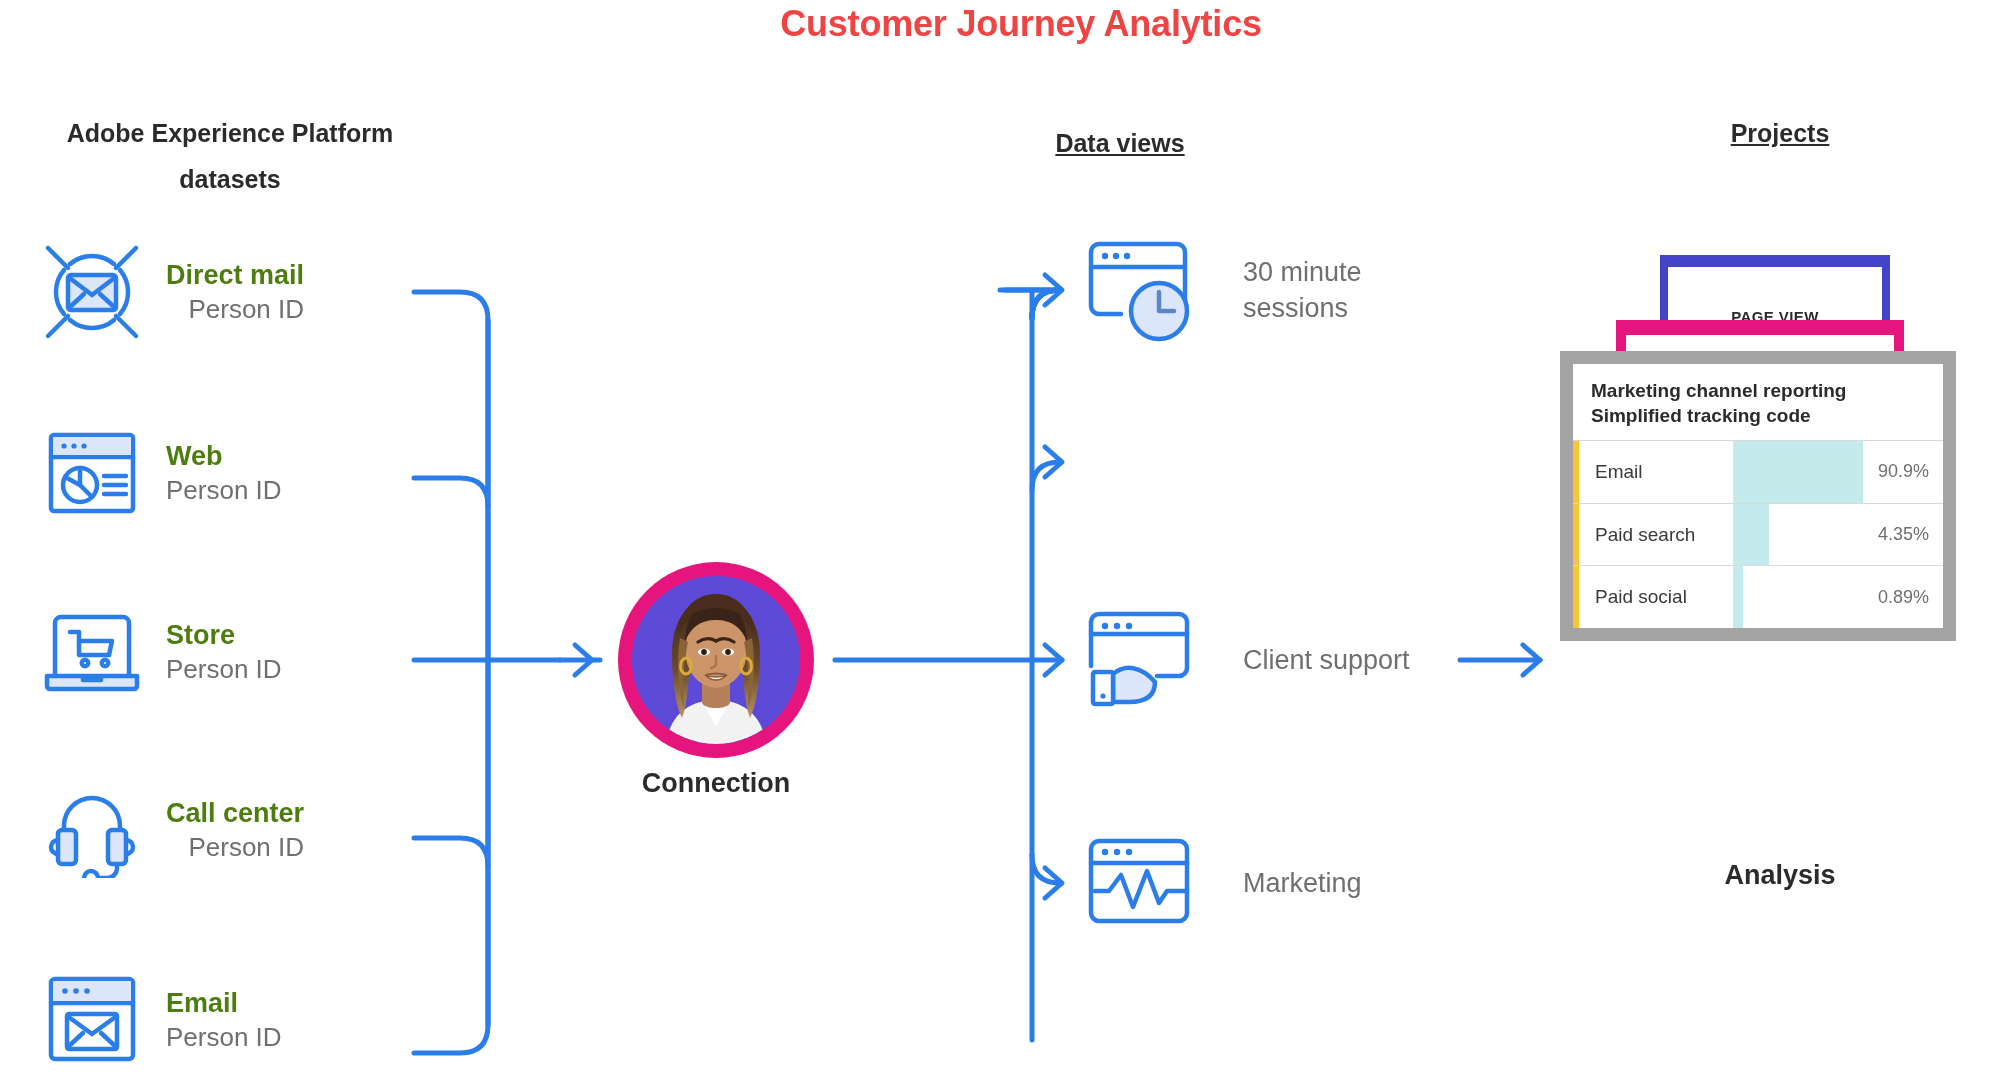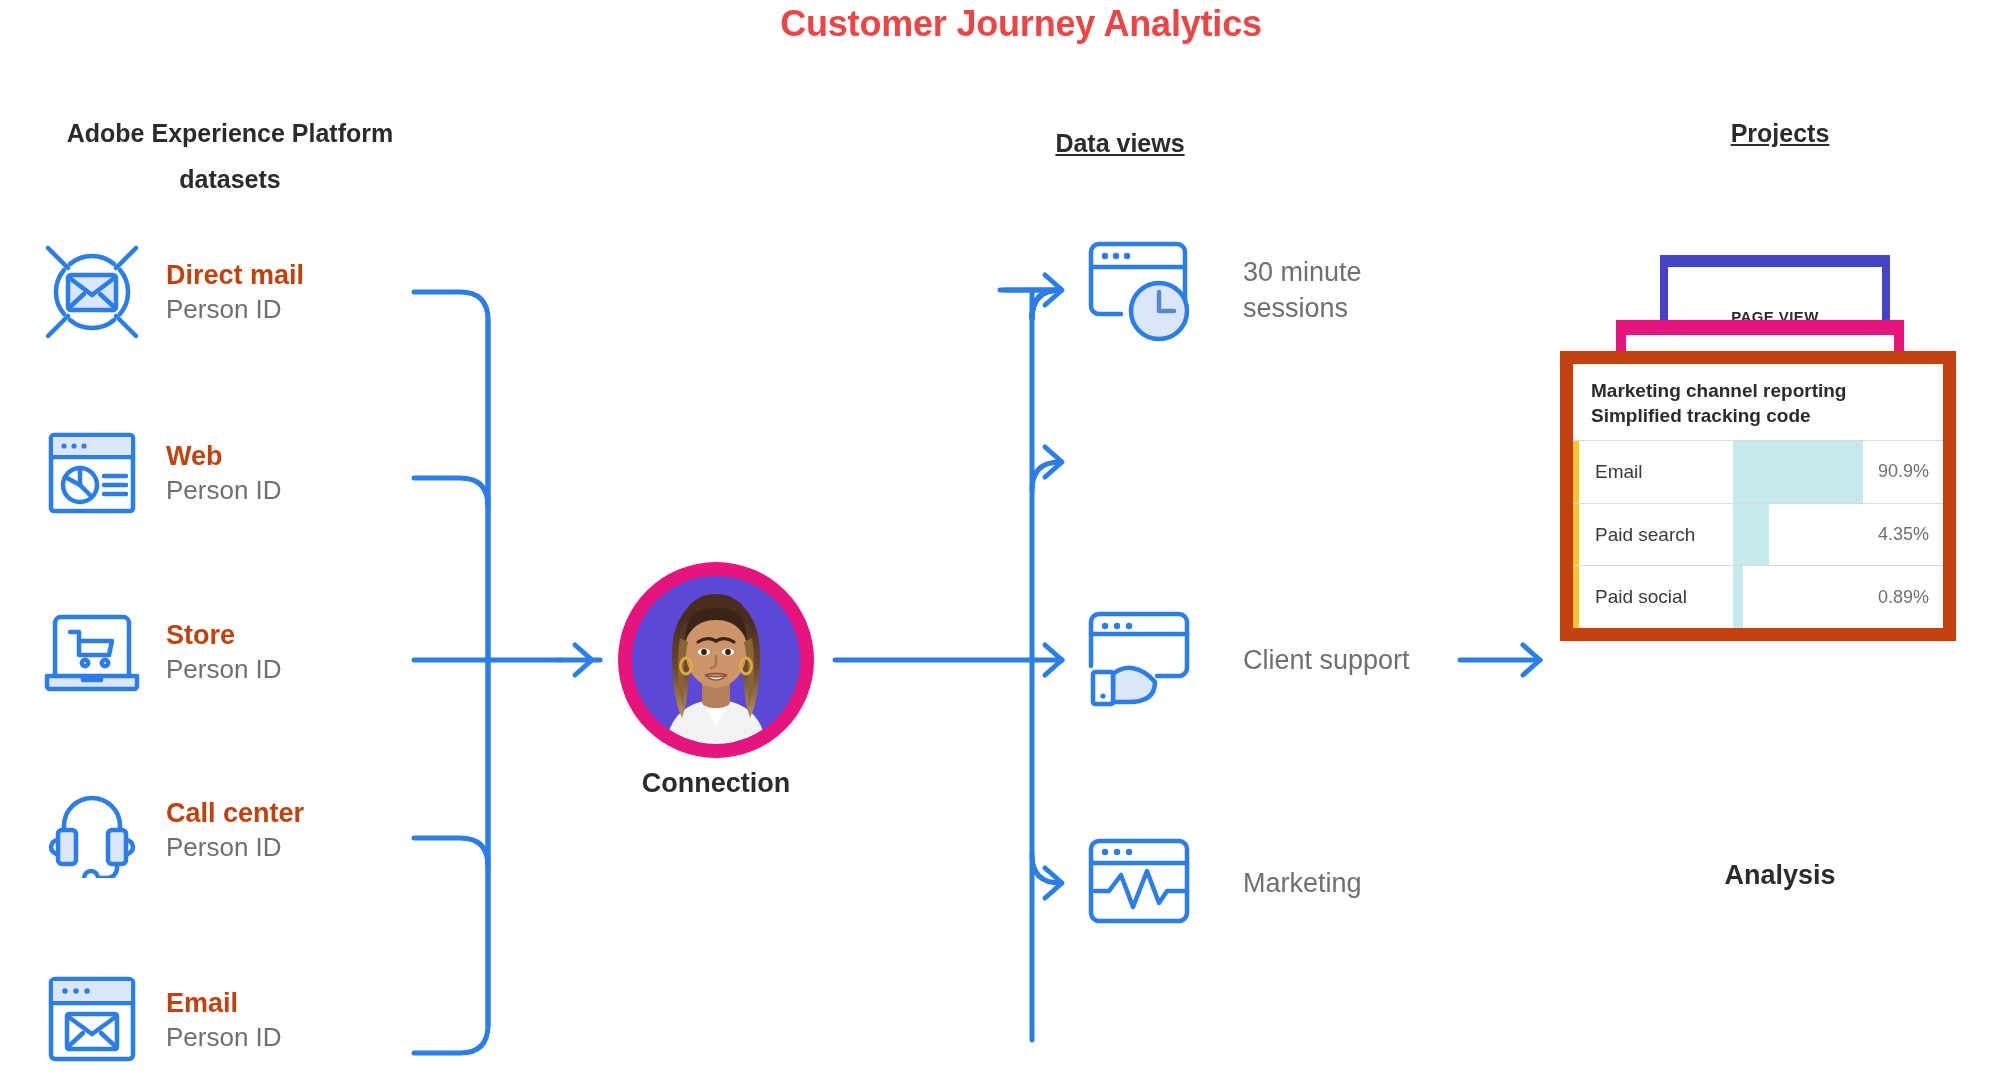--- a/index.html
+++ b/index.html
@@ -50,26 +50,26 @@
     display: flex;
     align-items: center;
   }
   .ds-icon {
     width: 104px; height: 104px;
     flex: 0 0 104px;
     display: flex; align-items: center; justify-content: center;
   }
   .ds-text { margin-left: 22px; }
   .ds-title {
-    font-size: 27px; font-weight: bold; color: #c2410c;
+    font-size: 27px; font-weight: bold; color: #4d7c0f;
     line-height: 34px; white-space: nowrap;
   }
   .ds-sub {
     font-size: 26px; color: #6f6f6f; line-height: 34px;
-    font-weight: 400; white-space: nowrap;
+    font-weight: 400; white-space: nowrap; text-align: right;
   }
 
   
   .dv-row {
     position: absolute;
     left: 1085px;
     width: 460px;
     height: 110px;
     display: flex;
     align-items: center;
@@ -159,21 +159,21 @@
     letter-spacing: 0.4px; line-height: 28px;
   }
   .card-rev-value {
     font-size: 45px; color: #2b2b2b; line-height: 50px;
     font-weight: 400;
   }
   .card-analysis {
     position: absolute;
     left: 0px; top: 96px;
     width: 396px; height: 290px;
-    background: #c2410c;
+    background: #a3a3a3;
     padding: 13px;
   }
   .card-analysis-inner {
     width: 100%; height: 100%;
     background: #ffffff;
     display: flex; flex-direction: column;
   }
   .an-heading {
     padding: 14px 18px 12px 18px;
     font-size: 19px; font-weight: bold; color: #2b2b2b;

